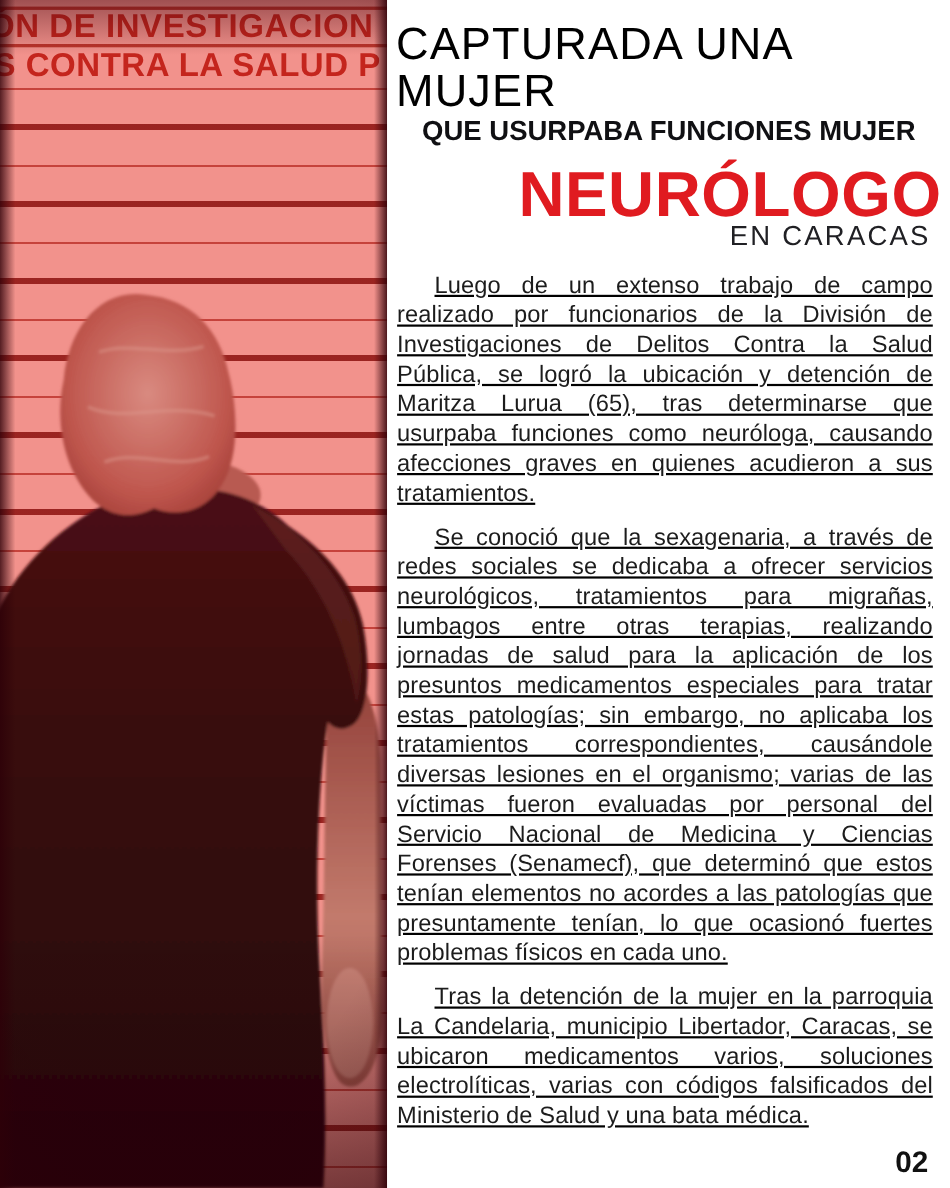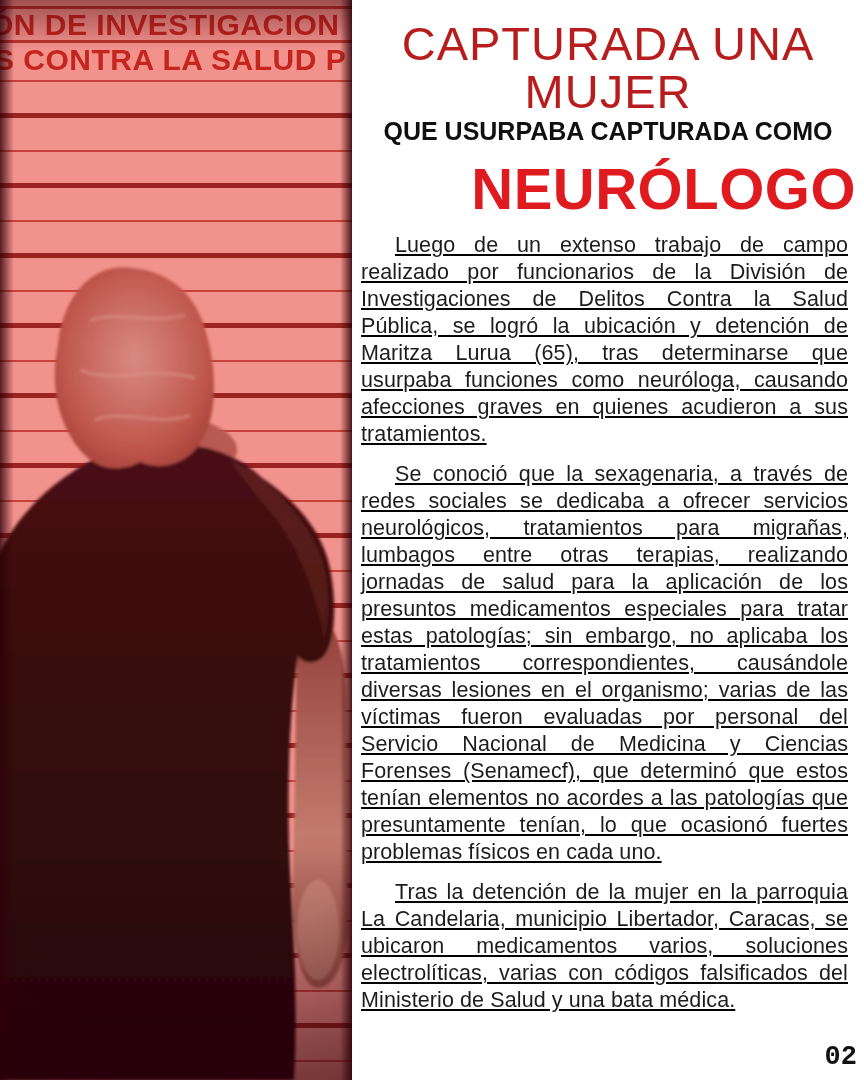--- a/index.html
+++ b/index.html
@@ -52,22 +52,22 @@
       radial-gradient(130% 95% at 48% 42%, rgba(60,0,10,0) 55%, rgba(55,0,10,0.5) 100%);
   }
 
   
   .content {
     position:absolute; left:352px; top:0; right:0; bottom:0;
     background:#ffffff;
   }
   .headline { padding: 20px 8px 0 8px; }
   .hl1 {
-    font-size:47px; line-height:1.02; letter-spacing:1px;
-    text-align:center; color:#b91c1c; font-weight:400;
+    font-size:41px; line-height:1.02; letter-spacing:1px;
+    color:#000000; font-weight:400;
   }
   .hl2 {
     font-size:25px; line-height:1.05; font-weight:700;
     text-align:center; color:#101013; margin-top:2px;
   }
   .hl3 {
     font-size:58px; line-height:0.95; font-weight:700;
     text-align:right; color:#e01b20; letter-spacing:0.5px; margin-top:17px;
   }
   .hl4 {
@@ -76,22 +76,22 @@
   }
   .article { margin-top:16px; padding:0 16px 0 9px;text-decoration:underline; }
   .article p {
     margin:0 0 13px 0;
     font-size:21.5px; line-height:27px; letter-spacing:0.1px;
     color:#1c1c1c;
     text-align: justify;
     text-indent: 34px;
   }
   .page-number {
-    position:absolute; right:7px; bottom:8px;
-    font-size:27px; font-weight:700; color:#111;font-family:Liberation Mono, monospace;
+    position:absolute; right:20px; bottom:8px;
+    font-size:27px; font-weight:700; color:#111;
   }
 </style>
 </head>
 <body>
 
 <div class="page">
 
   <div class="photo">
     <div class="siding"></div>
 
@@ -145,22 +145,23 @@
       </g>
     </svg>
 
     <div class="vignette"></div>
   </div>
 
   <div class="content">
 
     <header class="headline">
       <div class="hl1">CAPTURADA UNA MUJER</div>
-      <div class="hl2">QUE USURPABA CAPTURADA COMO</div>
+      <div class="hl2">QUE USURPABA FUNCIONES MUJER</div>
       <div class="hl3">NEURÓLOGO</div>
+      <div class="hl4">EN CARACAS</div>
     </header>
 
     <article class="article">
       <p>Luego de un extenso trabajo de campo realizado por funcionarios de la División de Investigaciones de Delitos Contra la Salud Pública, se logró la ubicación y detención de Maritza Lurua (65), tras determinarse que usurpaba funciones como neuróloga, causando afecciones graves en quienes acudieron a sus tratamientos.</p>
       <p>Se conoció que la sexagenaria, a través de redes sociales se dedicaba a ofrecer servicios neurológicos, tratamientos para migrañas, lumbagos entre otras terapias, realizando jornadas de salud para la aplicación de los presuntos medicamentos especiales para tratar estas patologías; sin embargo, no aplicaba los tratamientos correspondientes, causándole diversas lesiones en el organismo; varias de las víctimas fueron evaluadas por personal del Servicio Nacional de Medicina y Ciencias Forenses (Senamecf), que determinó que estos tenían elementos no acordes a las patologías que presuntamente tenían, lo que ocasionó fuertes problemas físicos en cada uno.</p>
       <p>Tras la detención de la mujer en la parroquia La Candelaria, municipio Libertador, Caracas, se ubicaron medicamentos varios, soluciones electrolíticas, varias con códigos falsificados del Ministerio de Salud y una bata médica.</p>
     </article>
 
     <div class="page-number">02</div>
   </div>

